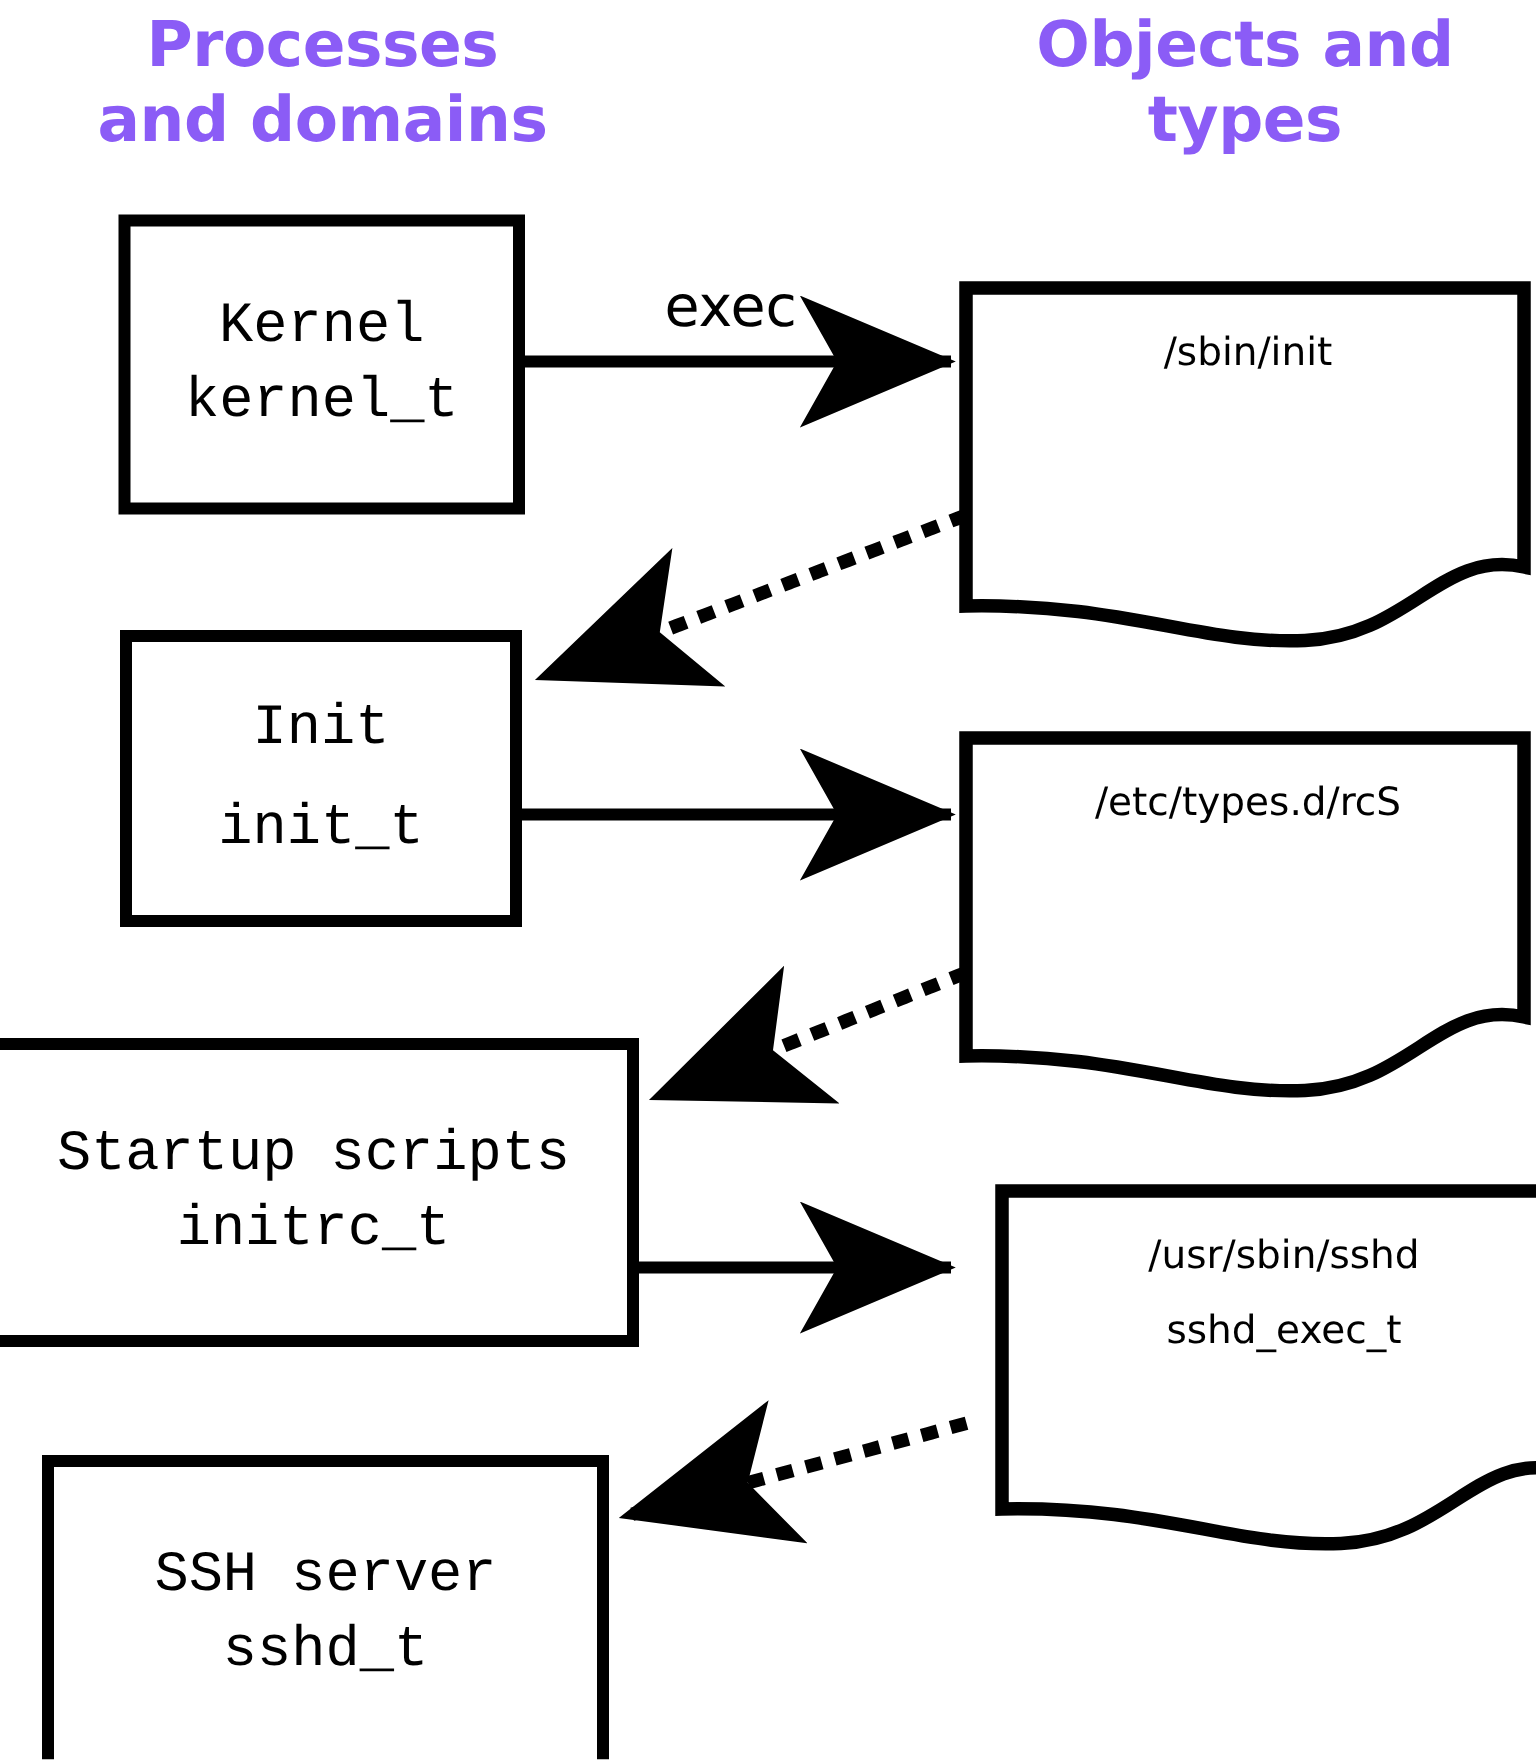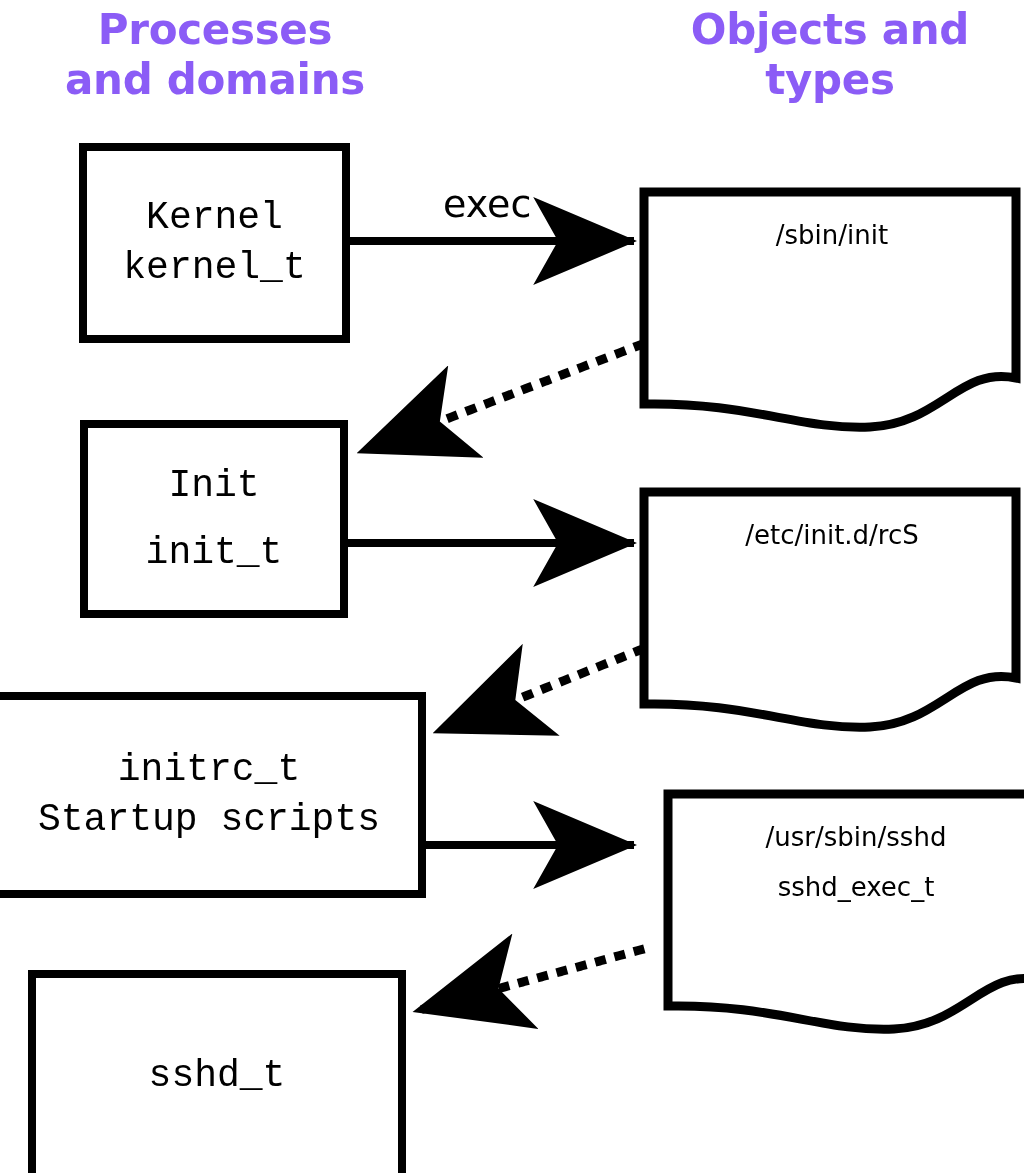--- a/index.html
+++ b/index.html
@@ -132,43 +132,44 @@
     <div class="line">Kernel</div>
     <div class="line">kernel_t</div>
   </div>
 
   <div class="proc-box" style="left:80px; top:420px; width:268px; height:198px;gap:17px;">
     <div class="line">Init</div>
     <div class="line">init_t</div>
   </div>
 
   <div class="proc-box" style="left:-8px; top:692px; width:434px; height:206px;">
+    <div class="line">Startup scripts</div>
     <div class="line">initrc_t</div>
-    <div class="line">Startup scripts</div>
   </div>
 
   <div class="proc-box" style="left:28px; top:970px; width:378px; height:212px;">
+    <div class="line">SSH server</div>
     <div class="line">sshd_t</div>
   </div>
 
   <div class="doc-shape" style="left:640px; top:188px; width:384px; height:250px;">
     <svg width="384" height="250" viewBox="0 0 384 250" xmlns="http://www.w3.org/2000/svg">
       <path d="M4,4 L376,4 L376,190 C320,178 300,236 230,239 C160,242 110,214 4,216 Z" fill="#ffffff" stroke="#000000" stroke-width="9" stroke-linejoin="miter"></path>
     </svg>
     <div class="doc-label" style="top:22px;">
       <div class="line">/sbin/init</div>
     </div>
   </div>
 
   <div class="doc-shape" style="left:640px; top:488px; width:384px; height:250px;">
     <svg width="384" height="250" viewBox="0 0 384 250" xmlns="http://www.w3.org/2000/svg">
       <path d="M4,4 L376,4 L376,190 C320,178 300,236 230,239 C160,242 110,214 4,216 Z" fill="#ffffff" stroke="#000000" stroke-width="9" stroke-linejoin="miter"></path>
     </svg>
     <div class="doc-label" style="top:22px;">
-      <div class="line">/etc/init.d/rcS</div>
+      <div class="line">/etc/types.d/rcS</div>
     </div>
   </div>
 
   <div class="doc-shape" style="left:664px; top:790px; width:384px; height:250px;">
     <svg width="384" height="250" viewBox="0 0 384 250" xmlns="http://www.w3.org/2000/svg">
       <path d="M4,4 L376,4 L376,190 C320,178 300,236 230,239 C160,242 110,214 4,216 Z" fill="#ffffff" stroke="#000000" stroke-width="9" stroke-linejoin="miter"></path>
     </svg>
     <div class="doc-label" style="top:22px;">
       <div class="line">/usr/sbin/sshd</div>
       <div class="line">sshd_exec_t</div>

